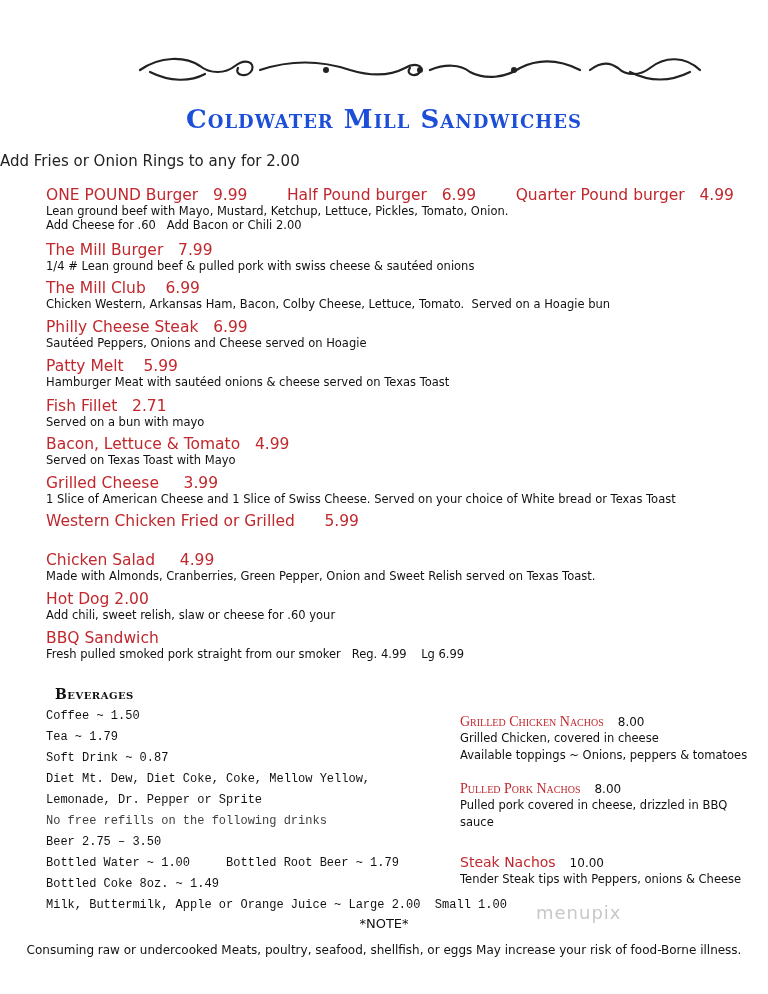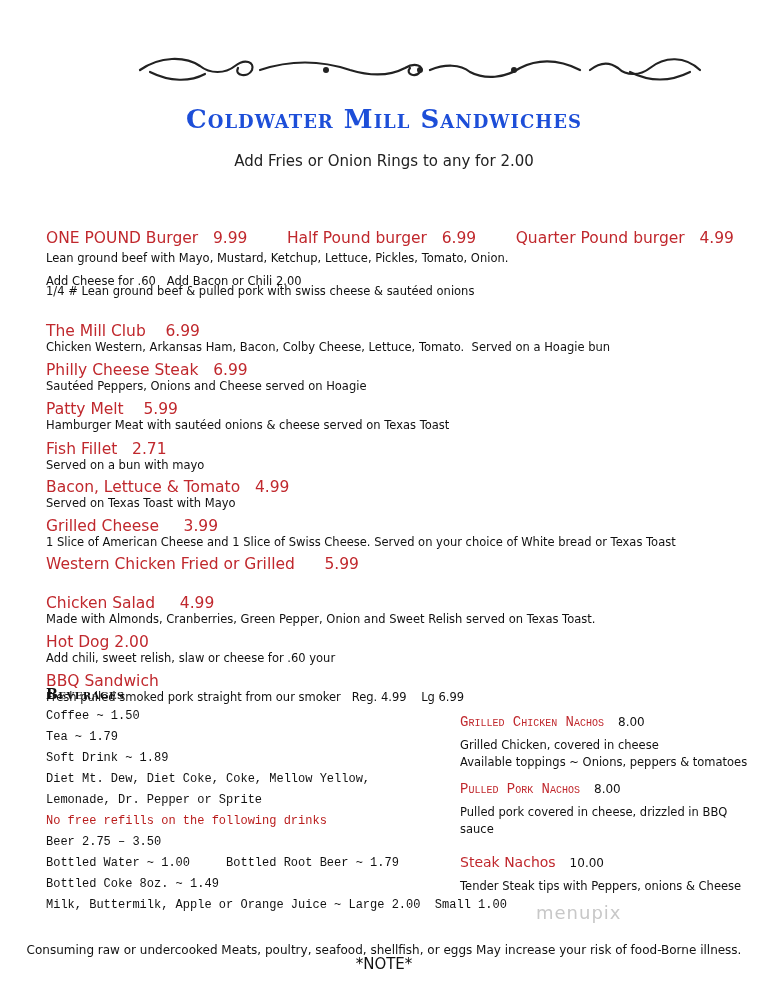--- a/index.html
+++ b/index.html
@@ -1,30 +1,30 @@
 <!DOCTYPE html>
 <html><head>
 <meta charset="utf-8">
 <style>
   html, body { margin:0; padding:0; background:#fff; }
   body { width:768px; height:994px; position:relative; overflow:hidden; font-family:"DejaVu Sans", sans-serif; color:#111; }
   .flourish { position:absolute; left:130px; top:48px; width:580px; height:44px; }
   .title { position:absolute; left:0; width:100%; top:104px; text-align:center; font-family:"DejaVu Serif", serif; font-size:26px; letter-spacing:1px; font-variant:small-caps; font-weight:bold; color:#1d4ed8; }
-  .subtitle { position:absolute; left:0; width:100%; top:152px; text-align:center; font-size:15px; color:#222; }
-  .item { position:absolute; left:46px; right:12px;margin-top:43px; }
+  .subtitle { position:absolute; left:0; width:100%; top:152px; text-align:left; font-size:15px; color:#222; }
+  .item { position:absolute; left:46px; right:12px; }
   .name { color:#c0282d; font-size:15.5px; white-space:pre; }
   .desc { font-size:11.5px; color:#111; white-space:pre; }
-  .section-head { font-family:"DejaVu Serif", serif; font-variant:small-caps; font-size:14px; font-weight:bold; letter-spacing:0.5px; }
+  .section-head { font-family:"DejaVu Serif", serif; font-variant:small-caps; font-size:14px; font-weight:bold; letter-spacing:0.5px;margin-left:9px; }
   .bev { position:absolute; left:46px; font-size:12px; white-space:pre;font-family:Liberation Mono, monospace; }
-  .bev.red { color:#b91c1c; }
-  .nacho-name { color:#c0282d; font-family:Liberation Mono, monospace; font-variant:small-caps; font-size:14px; }
+  .bev.red { color:#404040; }
+  .nacho-name { color:#c0282d; font-family:Liberation Serif, serif; font-variant:small-caps; font-size:14px; }
   .nacho-price { font-size:12px; color:#111; margin-left:14px; }
   .nacho { position:absolute; left:460px; width:300px; }
-  .nacho .desc { white-space:normal; font-size:11.5px; line-height:17px;margin-top:7px; }
-  .note { position:absolute; left:0; width:100%; top:955px; text-align:center; font-size:15px; }
+  .nacho .desc { white-space:normal; font-size:11.5px; line-height:17px; }
+  .note { position:absolute; left:0; width:100%; top:916px; text-align:center; font-size:13px; }
   .warning { position:absolute; left:0; width:100%; top:943px; text-align:center; font-size:12px; }
   .watermark { position:absolute; left:536px; top:902px; font-size:18px; color:#c8c8c8; letter-spacing:1px; }
 </style>
 </head>
 <body>
 
 <svg class="flourish" viewBox="0 0 580 44">
   <g fill="none" stroke="#222" stroke-width="2.2" stroke-linecap="round">
     <path d="M10 22 C 30 8, 55 8, 70 18 C 80 26, 95 26, 105 18 C 115 10, 125 14, 122 22 C 118 30, 104 28, 108 20"></path>
     <path d="M20 24 C 40 34, 60 34, 75 26"></path>
@@ -38,24 +38,25 @@
       <circle cx="290" cy="22" r="3"></circle>
       <circle cx="384" cy="22" r="3"></circle>
   </g>
 </svg>
 
 <div class="title">Coldwater Mill Sandwiches</div>
 <div class="subtitle">Add Fries or Onion Rings to any for 2.00</div>
 
 <div class="item" style="top:186px">
   <div class="name">ONE POUND Burger   9.99        Half Pound burger   6.99        Quarter Pound burger   4.99</div>
-  <div class="desc" style="line-height:23px">Lean ground beef with Mayo, Mustard, Ketchup, Lettuce, Pickles, Tomato, Onion.
+  <div class="desc" style="line-height:14px">Lean ground beef with Mayo, Mustard, Ketchup, Lettuce, Pickles, Tomato, Onion.
 Add Cheese for .60   Add Bacon or Chili 2.00</div>
 </div>
 <div class="item" style="top:241px">
+  <div class="name">The Mill Burger   7.99</div>
   <div class="desc">1/4 # Lean ground beef &amp; pulled pork with swiss cheese &amp; sautéed onions</div>
 </div>
 <div class="item" style="top:279px">
   <div class="name">The Mill Club    6.99</div>
   <div class="desc">Chicken Western, Arkansas Ham, Bacon, Colby Cheese, Lettuce, Tomato.  Served on a Hoagie bun</div>
 </div>
 <div class="item" style="top:318px">
   <div class="name">Philly Cheese Steak   6.99</div>
   <div class="desc">Sautéed Peppers, Onions and Cheese served on Hoagie</div>
 </div>
@@ -87,21 +88,21 @@
   <div class="desc">Add chili, sweet relish, slaw or cheese for .60 your</div>
 </div>
 <div class="item" style="top:629px">
   <div class="name">BBQ Sandwich</div>
   <div class="desc">Fresh pulled smoked pork straight from our smoker   Reg. 4.99    Lg 6.99</div>
 </div>
 
 <div class="section-head" style="position:absolute; left:46px; top:686px">Beverages</div>
 <div class="bev" style="top:709px">Coffee ~ 1.50</div>
 <div class="bev" style="top:730px">Tea ~ 1.79</div>
-<div class="bev" style="top:751px">Soft Drink ~ 1.89</div>
+<div class="bev" style="top:751px">Soft Drink ~ 0.87</div>
 <div class="bev" style="top:772px">Diet Mt. Dew, Diet Coke, Coke, Mellow Yellow,</div>
 <div class="bev" style="top:793px">Lemonade, Dr. Pepper or Sprite</div>
 <div class="bev red" style="top:814px">No free refills on the following drinks</div>
 <div class="bev" style="top:835px">Beer 2.75 – 3.50</div>
 <div class="bev" style="top:856px">Bottled Water ~ 1.00     Bottled Root Beer ~ 1.79</div>
 <div class="bev" style="top:877px">Bottled Coke 8oz. ~ 1.49</div>
 <div class="bev" style="top:898px">Milk, Buttermilk, Apple or Orange Juice ~ Large 2.00  Small 1.00</div>
 
 <div class="nacho" style="top:711px">
   <div><span class="nacho-name">Grilled Chicken Nachos</span><span class="nacho-price">8.00</span></div>

